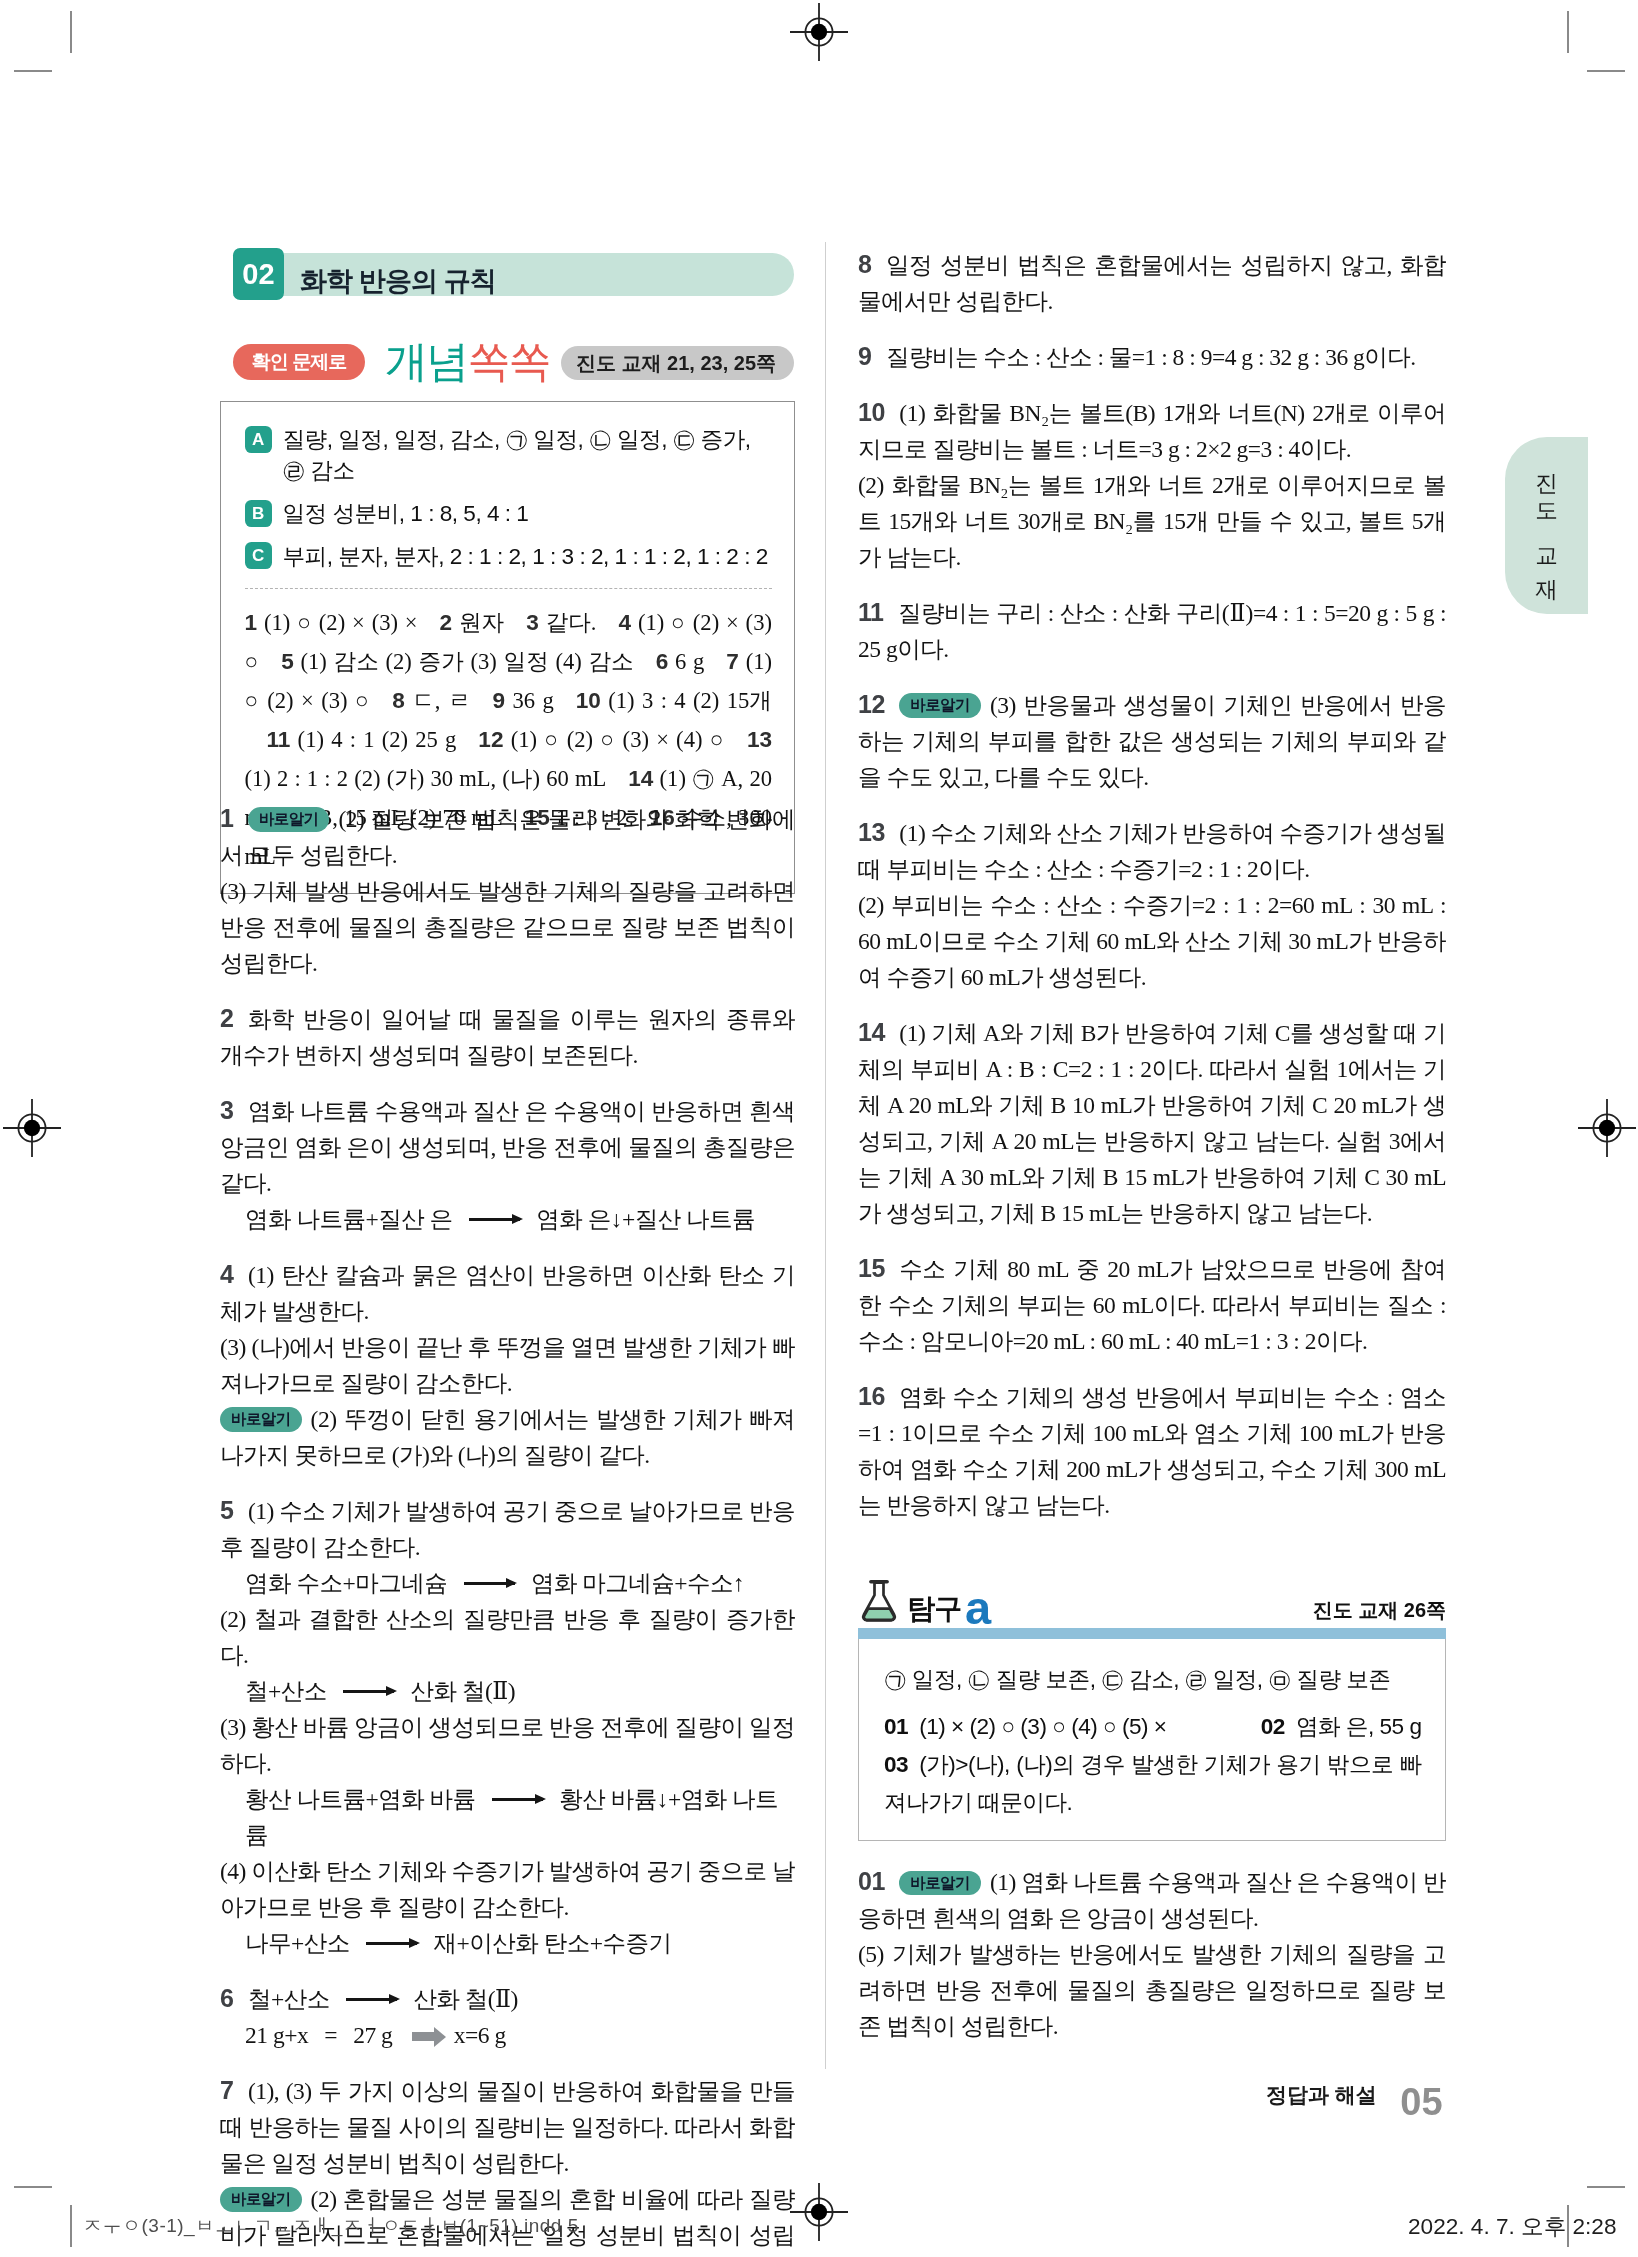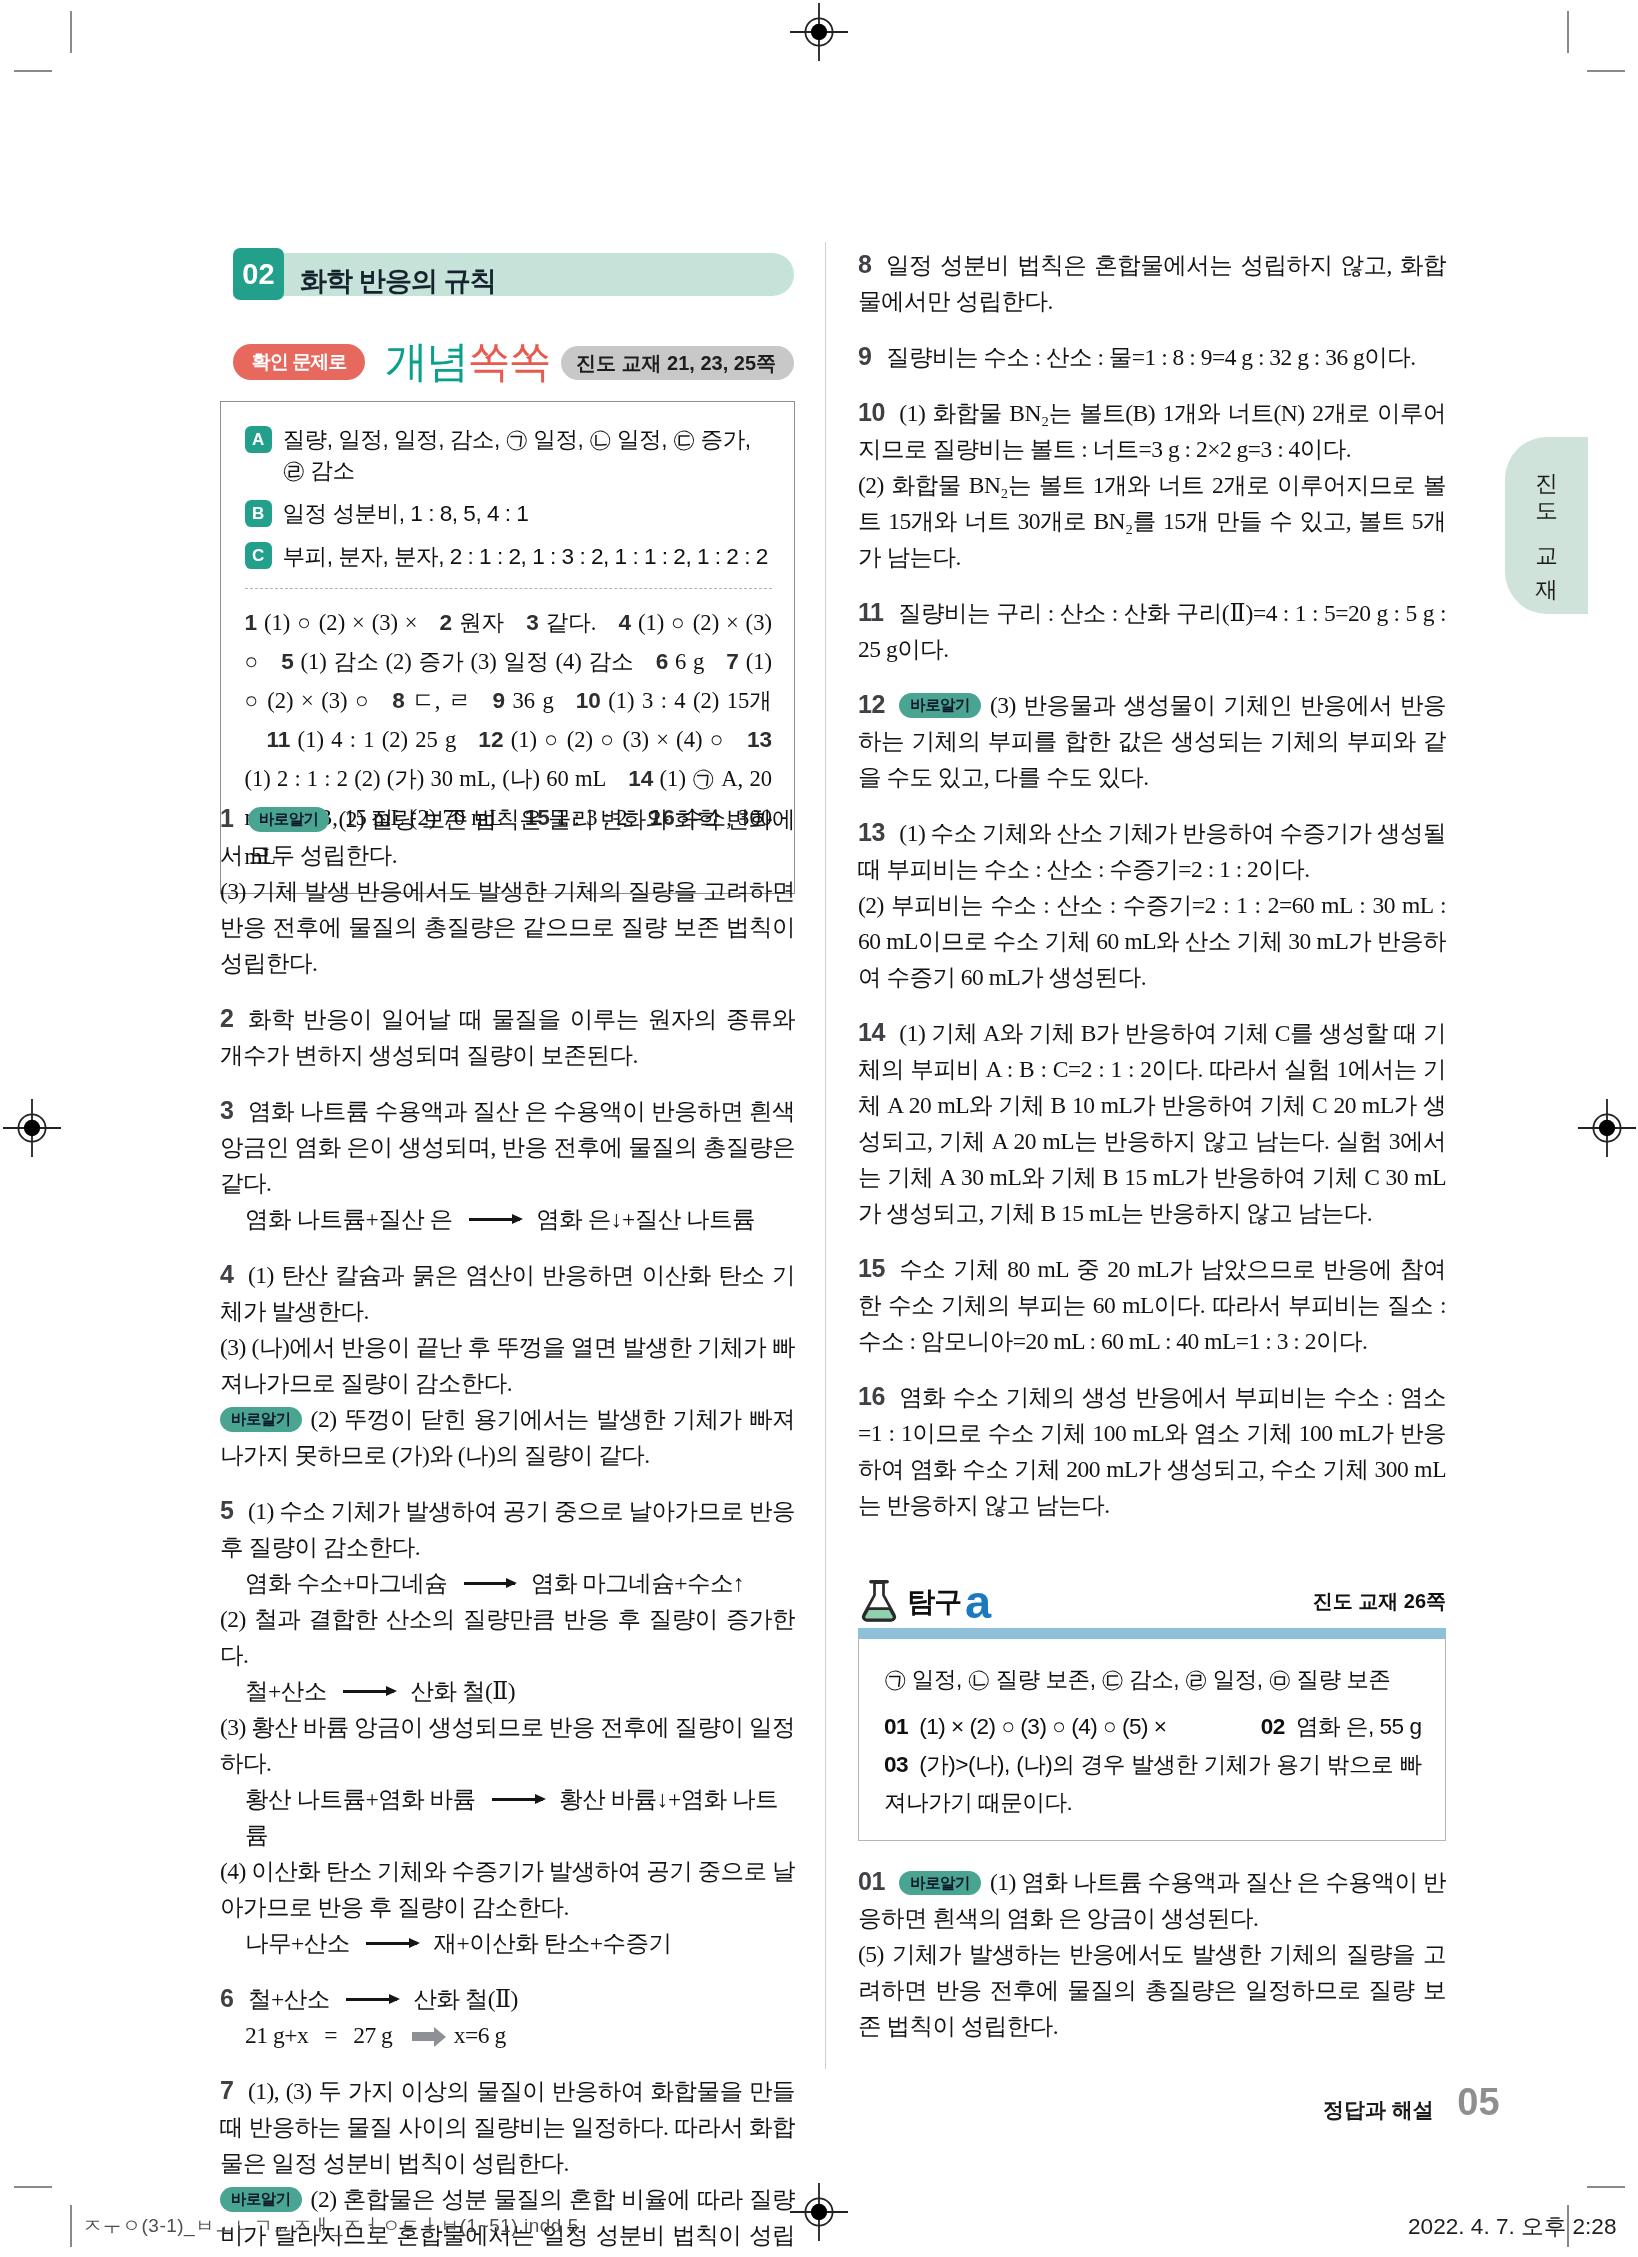--- a/index.html
+++ b/index.html
@@ -78,37 +78,37 @@
   .arrow-long{display:inline-block;width:51px;height:2.7px;background:#151515;vertical-align:middle;
     position:relative;margin:0 11px 3.6px 11px;}
   .arrow-long::after{content:"";position:absolute;right:-2.7px;top:-4.5px;
     border-left:11px solid #151515;border-top:5.4px solid transparent;border-bottom:5.4px solid transparent;}
   .arrow-fat{display:inline-block;position:relative;width:22px;height:9px;background:#8d9094;
     vertical-align:middle;margin:0 14.5px 1.8px 3.6px;}
   .arrow-fat::after{content:"";position:absolute;right:-11.8px;top:-5.4px;
     border-left:12.7px solid #8d9094;border-top:10px solid transparent;border-bottom:10px solid transparent;}
   
   .tamgu{margin-top:56px;}
-  .tamgu-header{display:flex;align-items:center;padding-bottom:3.6px;}
+  .tamgu-header{display:flex;align-items:flex-end;padding-bottom:3.6px;}
   .tamgu-word{font-family:var(--sans);font-weight:bold;font-size:28px;color:#101010;
     margin-left:7.2px;letter-spacing:-0.9px;line-height:31px;}
   .tamgu-letter{font-family:var(--sans);font-weight:bold;font-size:47px;color:var(--blue);
     line-height:33px;margin-left:3.6px;}
   .tamgu-ref{margin-left:auto;font-family:var(--sans);font-weight:bold;font-size:20px;color:#111;}
   .tamgu-bar{height:11.8px;background:var(--bluebar);}
   .tamgu-box{border:1.8px solid #b5b5b5;border-top:none;background:#fff;
     padding:22px 23.5px 18px 25px;box-sizing:border-box;font-family:var(--sans);}
   .tbx-line{font-size:22.6px;line-height:38px;color:#101010;letter-spacing:-0.5px;margin:0;}
   .tbx-row2{display:flex;margin-top:9px;}
   .tbx-left{flex:1;}
   .tbx-num{font-weight:bold;margin-right:11px;}
   .tbx-row3{text-align:justify;}
   .tamgu-expl{margin-top:22px;}
   
-  .footer-right{position:absolute;left:1323px;top:2081px;display:flex;align-items:flex-end;}
+  .footer-right{position:absolute;left:1266px;top:2081px;display:flex;align-items:flex-start;}
   .footer-label{font-family:var(--sans);font-weight:bold;font-size:21px;color:#1a1a1a;}
   .footer-page{font-family:var(--sans);font-weight:bold;font-size:38px;color:#8f8f8f;margin-left:23.5px;}
   .file-info{position:absolute;left:83px;top:2213px;font-family:var(--sans);font-size:19px;
     color:#4e4e4e;letter-spacing:0.5px;}
   .print-date{position:absolute;left:1408px;top:2211px;font-family:var(--sans);font-size:22.6px;color:#1e1e1e;}
 </style>
 </head>
 <body>
 
 <div class="page">

